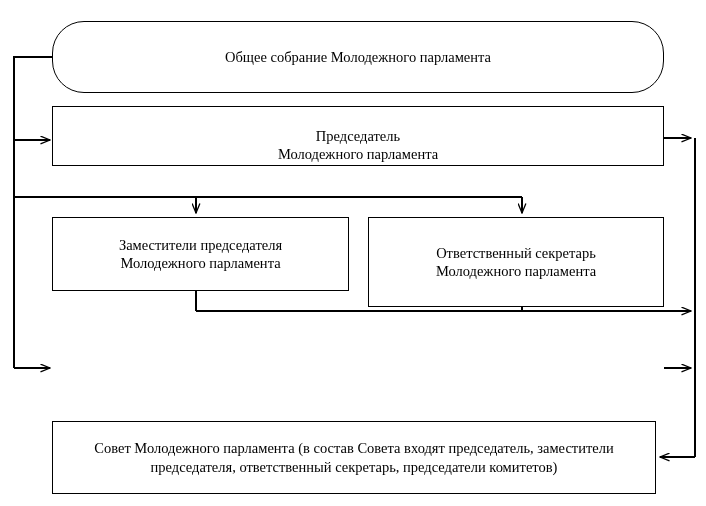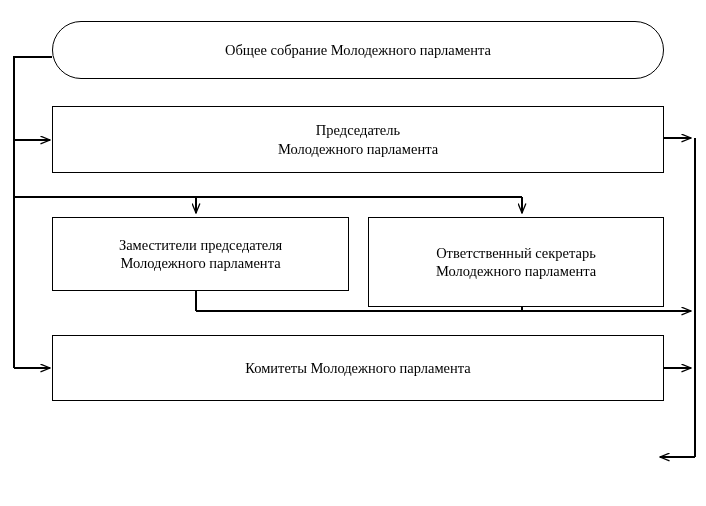--- a/index.html
+++ b/index.html
@@ -37,22 +37,22 @@
     justify-content: center;
     text-align: center;
     line-height: 1.25;
     font-size: 14.5px;
     padding: 2px 8px;
   }
   .node-label {
     display: block;
     white-space: pre-line;
   }
-  #box-assembly  { left: 52px;  top: 21px;  width: 612px; height: 58px; border-radius: 32px; }
-  #box-chairman  { left: 52px;  top: 106px; width: 612px; height: 67px; }
+  #box-assembly  { left: 52px;  top: 21px;  width: 612px; height: 72px; border-radius: 32px; }
+  #box-chairman  { left: 52px;  top: 106px; width: 612px; height: 60px; align-items: flex-end; }
   #box-deputies  { left: 52px;  top: 217px; width: 297px; height: 74px; justify-content: center; }
   #box-secretary { left: 368px; top: 217px; width: 296px; height: 90px; }
   #box-committees{ left: 52px;  top: 335px; width: 612px; height: 66px; }
   #box-council   { left: 52px;  top: 421px; width: 604px; height: 73px; }
   #box-council .node-label { line-height: 1.3; }
 </style>
 </head>
 <body>
 
 <div id="diagram-canvas">
@@ -113,18 +113,18 @@
   <div class="node-box" id="box-deputies">
     <span class="node-label">Заместители председателя
 Молодежного парламента</span>
   </div>
 
   <div class="node-box" id="box-secretary">
     <span class="node-label">Ответственный секретарь
 Молодежного парламента</span>
   </div>
 
-  <div class="node-box" id="box-committees">
-    <span class="node-label">Комитеты Молодежного парламента</span>
+
+  <div class="node-box" id="box-council">
+    <span class="node-label">Совет Молодежного парламента (в состав Совета входят председатель, заместители председателя, ответственный секретарь, председатели комитетов)</span>
   </div>
-
 
 </div>
 
 </body></html>

